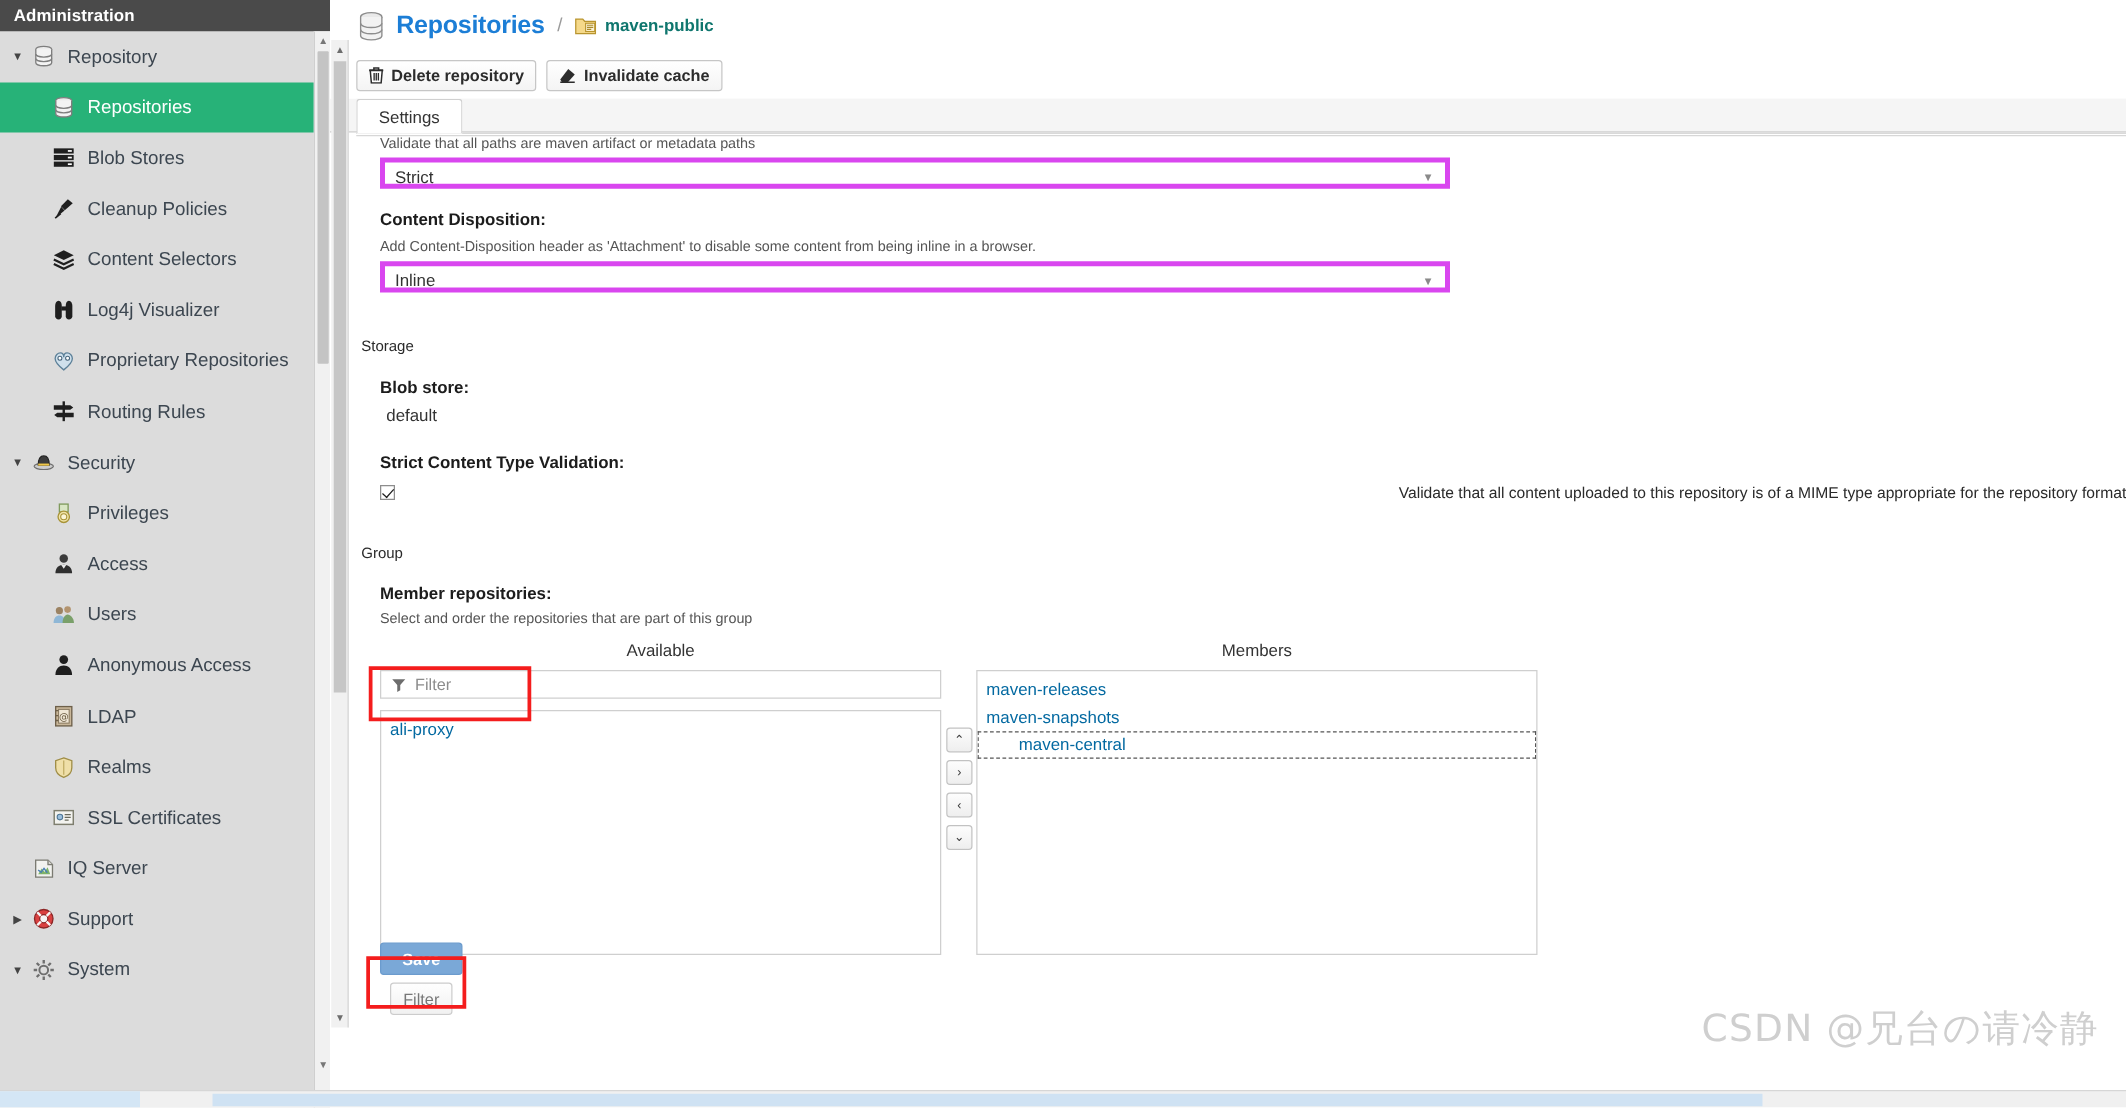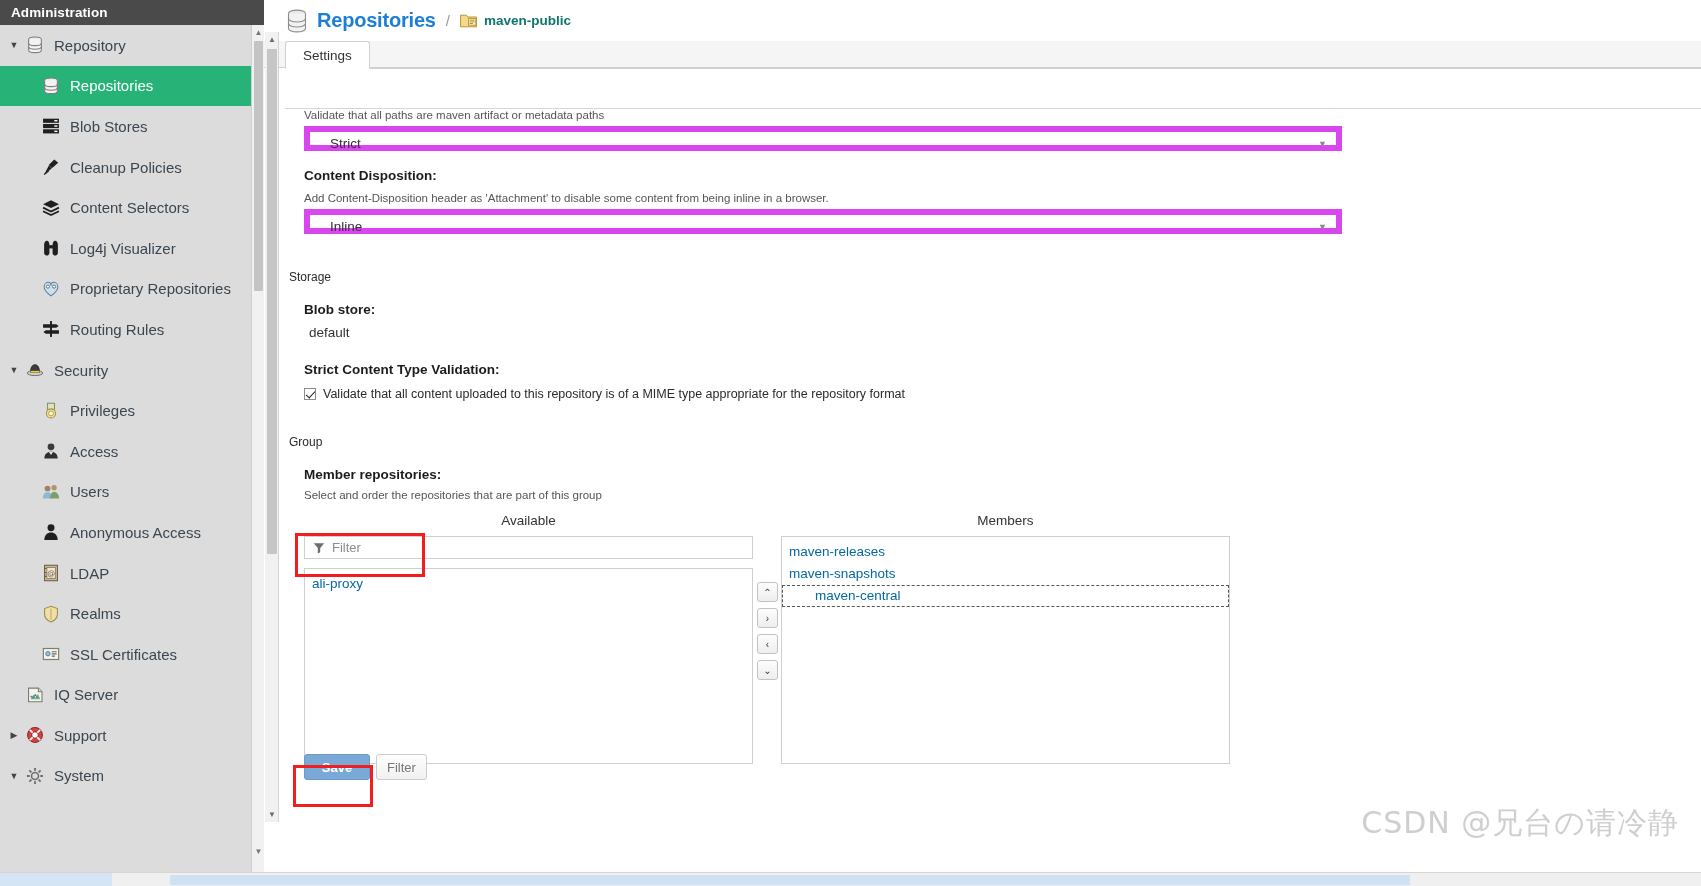--- a/index.html
+++ b/index.html
@@ -190,40 +190,40 @@
     margin: 0 0 9px 0;
   }
   .sectitle {
     font-size: 12px;
     font-weight: normal;
     color: #2a2a2a;
     margin: 0 0 0 4px;
   }
   .selectbox {
     position: relative;
-    width: 1038px;
+    width: 856px;
     height: 25px;
-    border: 6px solid #d946ef;
+    border: 4px solid #d946ef;
     background: #ffffff;
     font-size: 13.5px;
     color: #333;
     line-height: 23px;
-    padding-left: 20px;
+    padding-left: 8px;
     cursor: pointer;
   }
   .selectbox .caret {
     position: absolute; right: 9px; top: 0;
     font-size: 9px; color: #8a8a8a; line-height: 25px;
   }
   .ro-value {
     font-size: 13.5px;
     color: #333;
     padding-left: 5px;
   }
-  .chkrow { display: flex; align-items: center; gap: 7px; }
+  .chkrow { display: flex; align-items: center; gap: 7px; justify-content: space-between; }
   .chkbox {
     width: 12px; height: 12px;
     border: 1px solid #8d8d8d;
     background: #fff;
     position: relative;
     flex: 0 0 12px;
     cursor: pointer;
   }
   .chkbox::after {
     content: "";
@@ -291,21 +291,21 @@
     font-size: 10px;
     display: flex; align-items: center; justify-content: center;
     margin-bottom: 6px;
     cursor: pointer;
   }
 
   
   #footer-btns {
     position: absolute;
     left: 19px; top: 659px;
-    display: flex; align-items: center; gap: 6px;
+    display: flex; align-items: center; gap: 6px; flex-direction: column;
   }
   #save-btn {
     height: 26px;
     min-width: 66px;
     padding: 0 14px;
     background: #7aa8d7;
     border: 1px solid #6b9bcd;
     border-radius: 3px;
     color: #ffffff;
     font-size: 13px;
@@ -616,20 +616,42 @@
       <span id="bc-folder">
         <svg width="17" height="15" viewBox="0 0 17 15" class="ic">
           <path d="M0.6 2.2 h5.6 l1.5 1.8 h8.7 v9.8 h-15.8 z" fill="#f5d98a" stroke="#b9952f" stroke-width="1"></path>
           <rect x="8.5" y="5.6" width="7.3" height="6.6" fill="#fdf3d6" stroke="#b9952f" stroke-width=".9"></rect>
           <path d="M9.6 7.2 h5 M9.6 8.9 h5 M9.6 10.5 h3.4" stroke="#a98a2c" stroke-width=".9"></path>
         </svg>
       </span>
       <span id="bc-current">maven-public</span>
     </div>
 
+    <div id="toolbar">
+      <div class="tb-btn">
+        <span>
+          <svg width="12" height="14" viewBox="0 0 12 14" class="ic">
+            <path d="M1.2 3.2 h9.6 l-.9 10.2 h-7.8 z" fill="#fff" stroke="#2c2c2c" stroke-width="1.2"></path>
+            <path d="M0.3 3.2 h11.4" stroke="#2c2c2c" stroke-width="1.4"></path>
+            <path d="M4.1 3.2 V1.4 h3.8 V3.2" fill="none" stroke="#2c2c2c" stroke-width="1.2"></path>
+            <path d="M4.3 5.4 V11.4 M6 5.4 V11.4 M7.7 5.4 V11.4" stroke="#2c2c2c" stroke-width="1.1"></path>
+          </svg>
+        </span>
+        <span>Delete repository</span>
+      </div>
+      <div class="tb-btn">
+        <span>
+          <svg width="14" height="14" viewBox="0 0 14 14" class="ic">
+            <path d="M1.2 10.5 L7.6 2.2 L12.8 6.6 L7.3 12.7 H2.6 Z" fill="#2c2c2c"></path>
+            <path d="M1.2 12.8 h11.6" stroke="#2c2c2c" stroke-width="1.2"></path>
+          </svg>
+        </span>
+        <span>Invalidate cache</span>
+      </div>
+    </div>
 
     <div id="tabstrip">
       <div class="tab">
         <span>Settings</span>
       </div>
     </div>
 
     <div id="panel">
       <div id="form">
 

